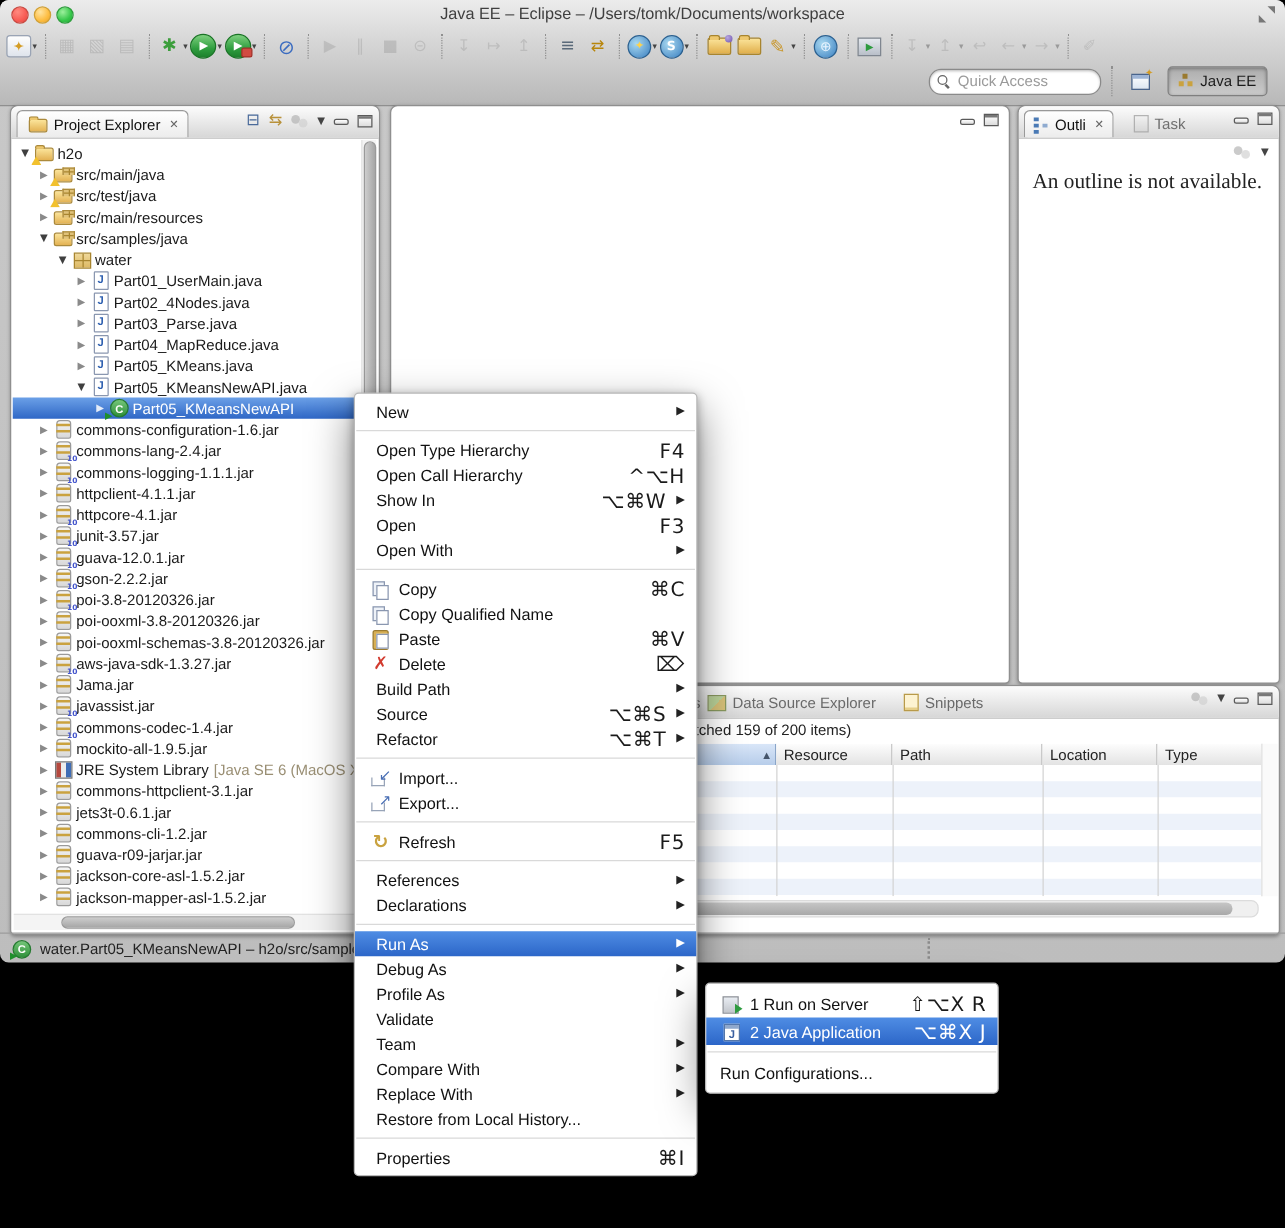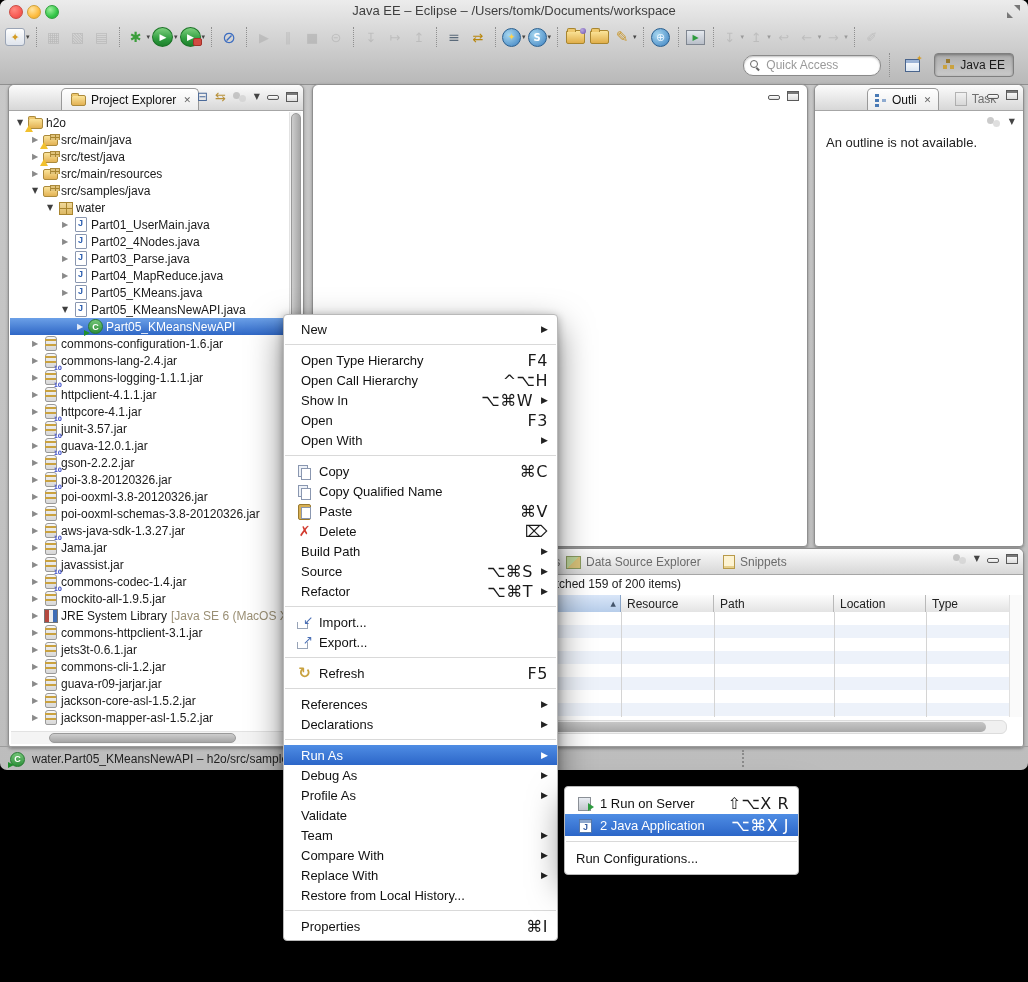--- a/index.html
+++ b/index.html
@@ -60,21 +60,21 @@
   .persp-ico::after{content:"✦";position:absolute;right:-4px;top:-6px;color:#d49c24;font-size:8px;}
   .pbtn2{height:22px;padding:0 8px;border:1px solid #7f7f7f;border-radius:4px;background:linear-gradient(#adadad,#cacaca);box-shadow:inset 0 1px 3px rgba(0,0,0,.35);display:flex;gap:5px;align-items:center;font-size:12px;color:#1a1a1a;}
   .jee-ico{width:12px;height:12px;position:relative;}
   .jee-ico::before{content:"";position:absolute;left:0;top:6px;width:4px;height:4px;background:#caa23f;box-shadow:7px 0 0 #caa23f,3px -6px 0 #9a7a2f;border:0;}
   
   .panel{position:absolute;background:#fff;border:1px solid #8f8f8f;border-radius:6px 6px 4px 4px;box-shadow:0 1px 3px rgba(0,0,0,.3);}
   .pe{left:8px;top:84px;width:294px;height:662px;}
   .editor{left:312px;top:84px;width:494px;height:461px;}
   .outline{left:814px;top:84px;width:208px;height:461px;}
   .bottom{left:312px;top:548px;width:710px;height:198px;}
-  .tabrow{position:relative;height:25px;background:linear-gradient(#fcfcfc,#d7d7d7);border-bottom:1px solid #a6a6a6;border-radius:6px 6px 0 0;padding-left:48px;}
+  .tabrow{position:relative;height:25px;background:linear-gradient(#fcfcfc,#d7d7d7);border-bottom:1px solid #a6a6a6;border-radius:6px 6px 0 0;}
   .tab{display:inline-flex;align-items:center;gap:5px;height:20px;margin:3px 0 0 4px;padding:0 7px;font-size:12px;color:#6f6f6f;position:relative;white-space:nowrap;}
   .tab.sel{background:linear-gradient(#ffffff,#ececec);border:1px solid #999;border-bottom:none;border-radius:5px 5px 0 0;color:#111;height:21px;margin-top:3px;}
   .tclose{font-size:9px;color:#666;margin-left:2px;}
   .peicons{position:absolute;right:5px;top:5px;display:flex;align-items:center;gap:7px;}
   .hic{font-size:13px;color:#4a6a9a;line-height:1;}
   .hic.gold{color:#b8913a;}
   .dots{width:14px;height:10px;position:relative;opacity:.65;}
   .dots::before,.dots::after{content:"";position:absolute;width:7px;height:7px;border-radius:50%;background:#b0b0b0;}
   .dots::after{left:6px;top:3px;background:#cfcfcf;}
   .vmenu{font-size:8px;color:#444;line-height:1;}
@@ -108,21 +108,21 @@
   .vsb{position:absolute;top:27px;right:2px;width:11px;bottom:18px;background:#f4f4f4;border-left:1px solid #e2e2e2;}
   .vthumb{position:absolute;top:1px;left:1px;width:8px;height:335px;background:linear-gradient(90deg,#cdcdcd,#a6a6a6);border:1px solid #9a9a9a;border-radius:5px;}
   .hsb{position:absolute;left:2px;right:14px;bottom:3px;height:12px;background:#f4f4f4;border-top:1px solid #e2e2e2;}
   .hthumb{position:absolute;left:38px;top:1px;width:185px;height:8px;background:linear-gradient(#cdcdcd,#a6a6a6);border:1px solid #9a9a9a;border-radius:5px;}
   
   .edicons{position:absolute;right:8px;top:6px;display:flex;gap:7px;align-items:center;}
   .out-ico{width:12px;height:12px;position:relative;}
   .out-ico::before{content:"";position:absolute;left:0;top:0;width:4px;height:3px;background:#4a7ab5;box-shadow:0 5px 0 #4a7ab5,0 10px 0 #4a7ab5,7px 5px 0 #8fabd0;}
   .task-ico{width:10px;height:12px;background:linear-gradient(#f2f2f2,#d5d5d5);border:1px solid #9a9a9a;position:relative;opacity:.7;}
   .olrow2{position:absolute;right:8px;top:32px;display:flex;gap:8px;align-items:center;}
-  .olmsg{position:absolute;left:11px;top:50px;font-size:13px;color:#222;}
+  .olmsg{position:absolute;left:11px;top:50px;font-size:17px;color:#222;font-family:Liberation Serif, serif;}
   
   .btab{position:absolute;top:3px;display:inline-flex;align-items:center;gap:5px;height:20px;padding:0 6px;font-size:12px;color:#6a6a6a;white-space:nowrap;}
   .tico-server{width:13px;height:11px;background:linear-gradient(#e4e8ee,#b9bfc9);border:1px solid #7f8690;}
   .tico-dse{width:13px;height:11px;background:linear-gradient(135deg,#bcd49a 0 50%,#d8c27a 50% 100%);border:1px solid #8a9a5f;}
   .tico-snip{width:10px;height:12px;background:#fdf3d2;border:1px solid #b89a4a;box-shadow:inset 0 -2px 0 #e6cf8a;}
   .filter{position:absolute;left:192px;top:28px;font-size:12px;color:#222;white-space:nowrap;}
   .btable{position:absolute;left:1px;right:13px;top:46px;bottom:30px;overflow:hidden;}
   .bheader{display:flex;height:17px;border-bottom:1px solid #b9b9b9;}
   .hcell{box-sizing:border-box;border-right:1px solid #b9b9b9;background:linear-gradient(#fdfdfd,#e3e3e3);font-size:12px;color:#222;padding:1px 0 0 6px;display:flex;align-items:center;gap:4px;flex:none;}
   .hcell.sorted{background:linear-gradient(#d9e6f8,#b7cdea);border-right:1px solid #8aa5c8;justify-content:flex-end;padding-right:4px;}

